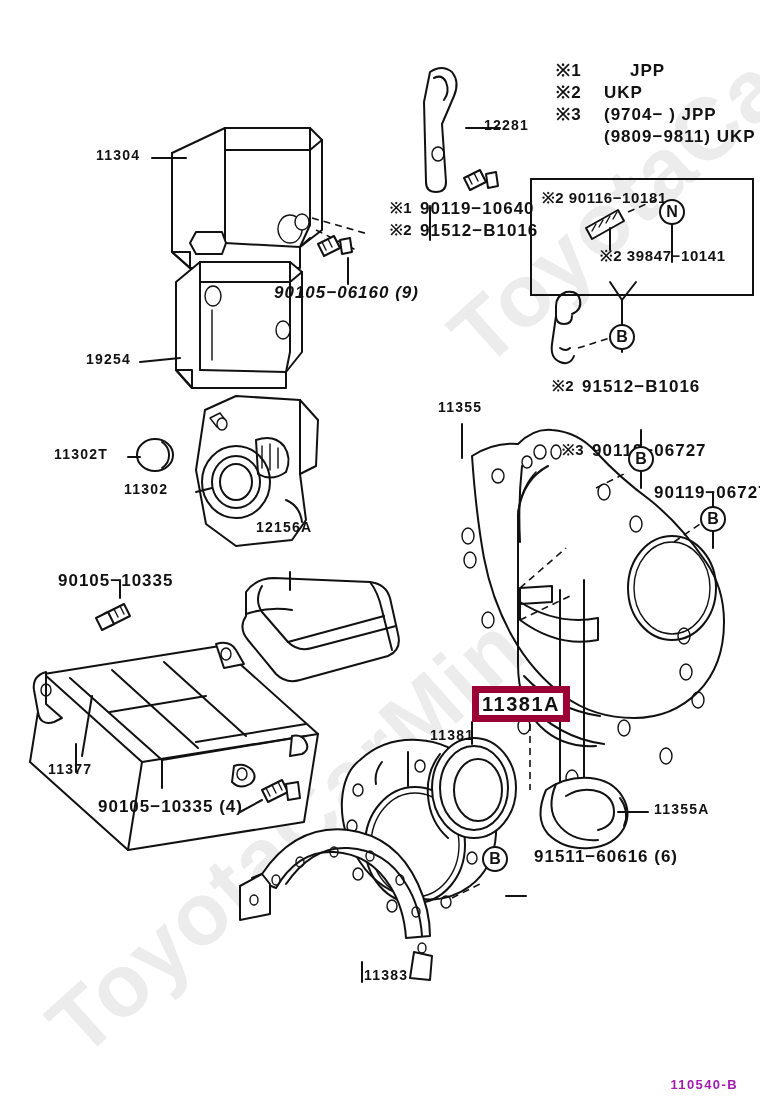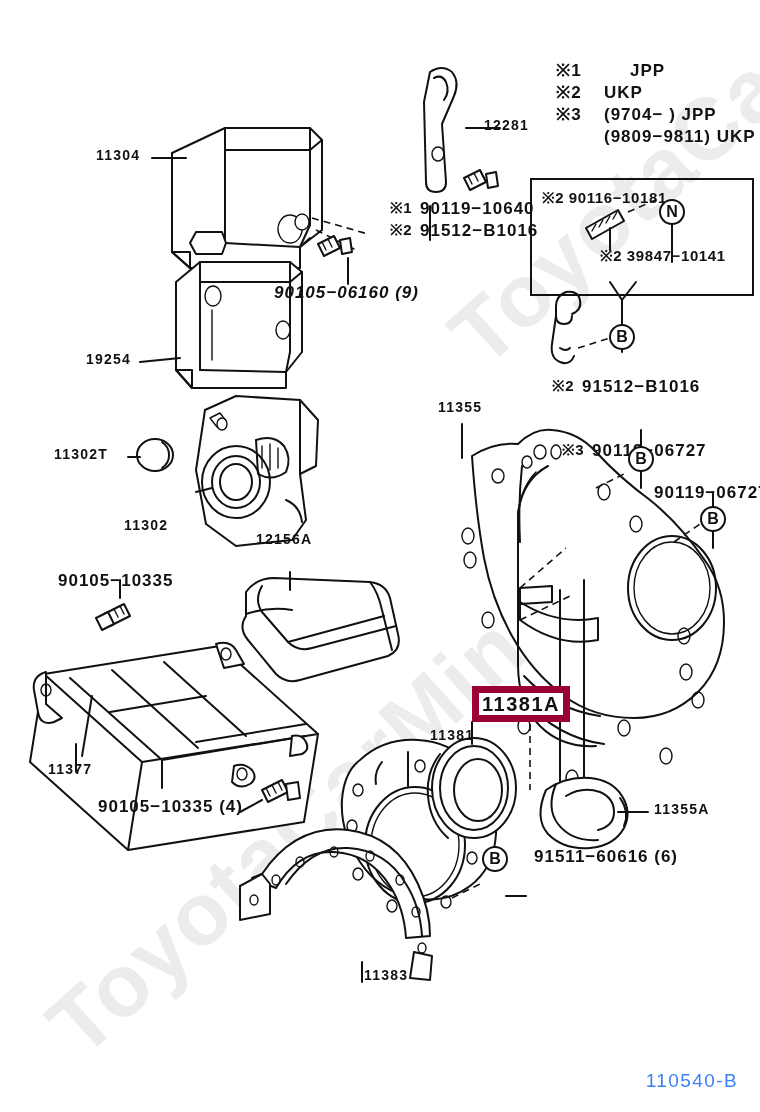--- a/index.html
+++ b/index.html
@@ -74,21 +74,21 @@
   svg.art{position:absolute;left:0;top:0;width:760px;height:1112px;overflow:visible;}
   svg.art .o{fill:none;stroke:#111;stroke-width:2;stroke-linejoin:round;stroke-linecap:round;}
   svg.art .o-thin{fill:none;stroke:#111;stroke-width:1.4;stroke-linejoin:round;stroke-linecap:round;}
   svg.art .fillw{fill:#fff;stroke:#111;stroke-width:2;stroke-linejoin:round;}
   svg.art .fillw-thin{fill:#fff;stroke:#111;stroke-width:1.4;stroke-linejoin:round;}
   svg.art .dsh{fill:none;stroke:#111;stroke-width:1.6;stroke-dasharray:7 5;}
 
   .footer-code{
     position:absolute;right:22px;bottom:20px;
     font-family:"Liberation Sans", sans-serif;
-    font-size:19px;font-weight:400;letter-spacing:1.4px;color:#3b82f6;
+    font-size:13px;font-weight:700;letter-spacing:1.4px;color:#a21caf;
   }
 </style>
 </head>
 <body>
 
 <div id="stage">
 
   <div class="watermark">
     <div class="wm-text wm-a">ToyotaCarMine.ru</div>
     <div class="wm-text wm-b">ToyotaCarMine.ru</div>
@@ -349,23 +349,23 @@
   </div>
 
   <div class="frame" style="left:530px;top:178px;width:224px;height:118px;"></div>
   <div class="lbl tiny" style="left:542px;top:190px;">※2 90116−10181</div>
   <div class="lbl tiny" style="left:600px;top:248px;">※2 39847−10141</div>
   <div class="circ" style="left:659px;top:199px;">N</div>
 
   <div class="lbl" style="left:96px;top:148px;">11304</div>
   <div class="lbl" style="left:86px;top:352px;">19254</div>
   <div class="lbl" style="left:54px;top:447px;">11302T</div>
-  <div class="lbl" style="left:124px;top:482px;margin-top:36px;">11302</div>
+  <div class="lbl" style="left:124px;top:482px;">11302</div>
   <div class="lbl" style="left:484px;top:118px;">12281</div>
-  <div class="lbl" style="left:256px;top:532px;">12156A</div>
+  <div class="lbl" style="left:256px;top:520px;">12156A</div>
   <div class="lbl" style="left:48px;top:762px;">11377</div>
   <div class="lbl" style="left:438px;top:400px;">11355</div>
   <div class="lbl" style="left:654px;top:802px;">11355A</div>
   <div class="lbl" style="left:382px;top:728px;margin-left:48px;">11381</div>
   <div class="lbl" style="left:338px;top:968px;margin-left:26px;">11383</div>
 
   <div class="hl-box" style="left:424px;top:686px;width:98px;height:36px;">
     <span class="lbl">11381A</span>
   </div>
 

